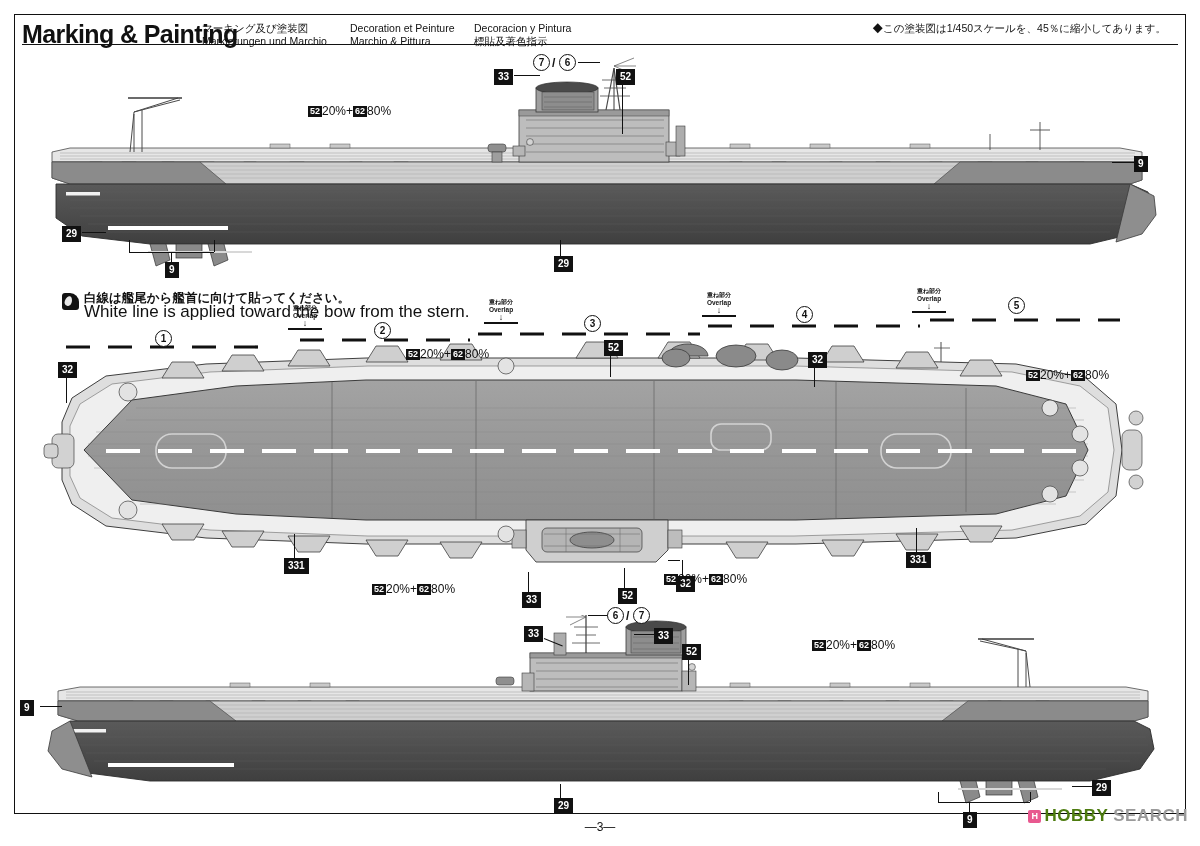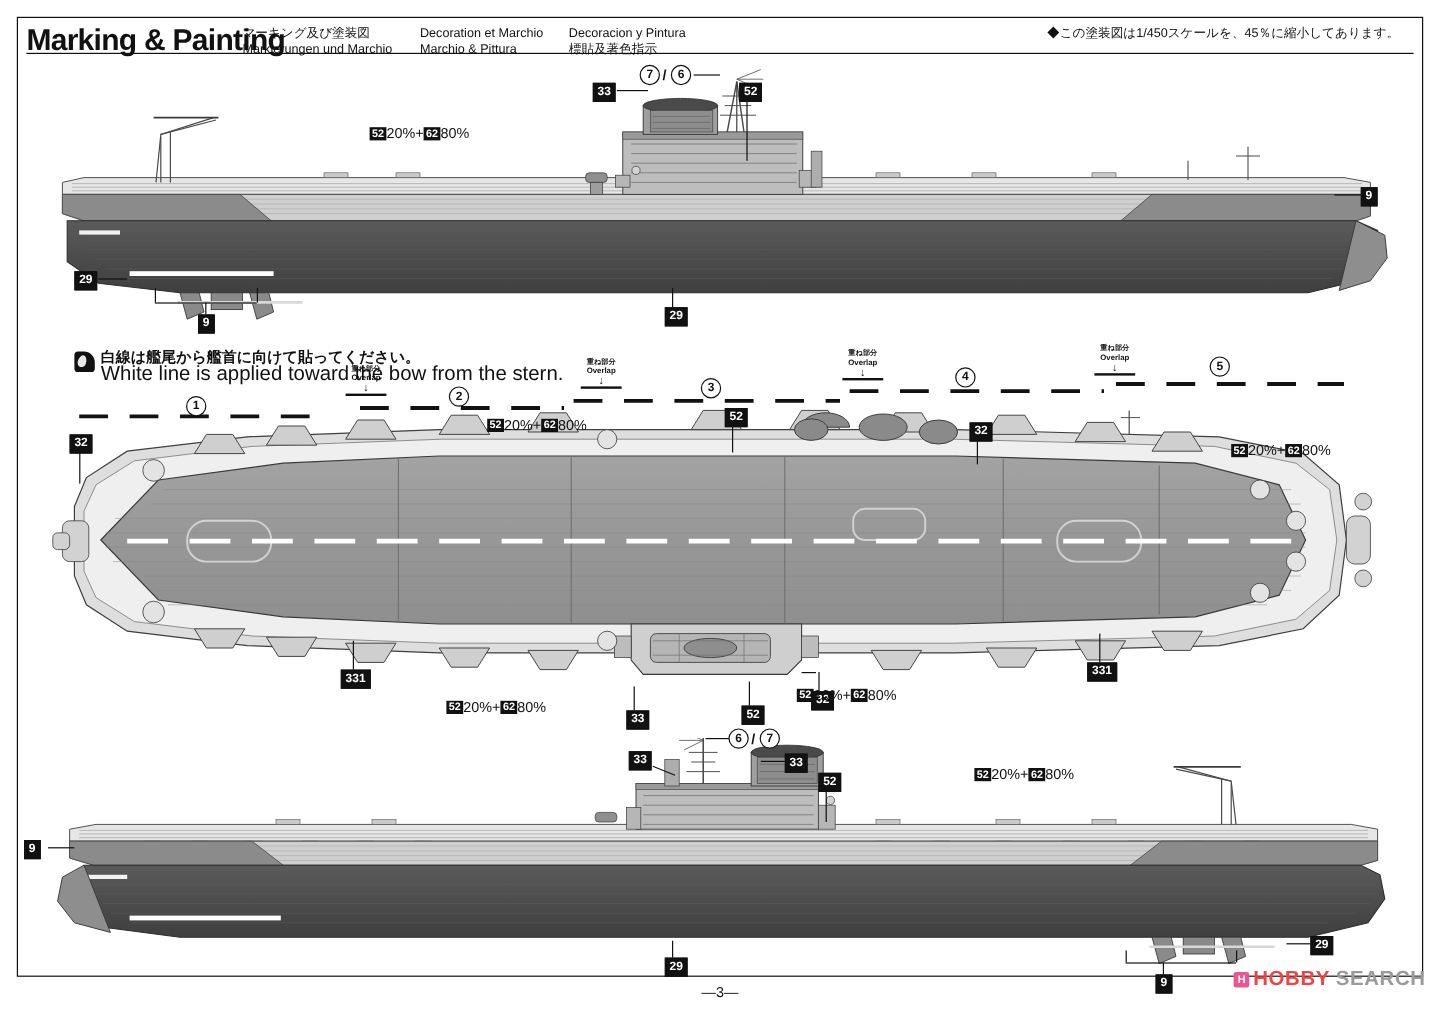--- a/index.html
+++ b/index.html
@@ -67,21 +67,21 @@
   }
   .note .l1{position:absolute;left:22px;top:-1px;font-size:12.5px;font-weight:bold;line-height:14px;white-space:nowrap;}
   .note .l2{position:absolute;left:22px;top:13px;font-size:17px;line-height:13px;white-space:nowrap;}
 
   
   .pagenum{position:absolute;left:0;top:820px;width:1200px;text-align:center;font-size:12px;}
   .watermark{
     position:absolute;right:12px;top:806px;font-size:17px;font-weight:bold;letter-spacing:.5px;
     color:#9a9a9a;white-space:nowrap;
   }
-  .watermark .pink{color:#ef4444;}
+  .watermark .pink{color:#4d7c0f;}
   .watermark .sq{
     display:inline-block;width:13px;height:13px;background:#e8588f;color:#fff;font-size:9px;
     line-height:13px;text-align:center;vertical-align:2px;margin-right:3px;border-radius:2px;
   }
 
   
   .art{position:absolute;}
   .art svg{display:block;}
 
   
@@ -95,21 +95,21 @@
 
   <div class="hdr">
     <div class="hdr-title">Marking &amp; Painting</div>
 
     <div class="hdr-col hdr-c1">
       <div>マーキング及び塗装図</div>
       <div>Markierungen und Marchio</div>
     </div>
 
     <div class="hdr-col hdr-c2">
-      <div>Decoration et Marchio</div>
+      <div>Decoration et Peinture</div>
       <div>Marchio &amp; Pittura</div>
     </div>
 
     <div class="hdr-col hdr-c3">
       <div>Decoracion y Pintura</div>
       <div>標貼及著色指示</div>
     </div>
 
     <div class="hdr-note">
       <div>◆この塗装図は1/450スケールを、45％に縮小してあります。</div>

